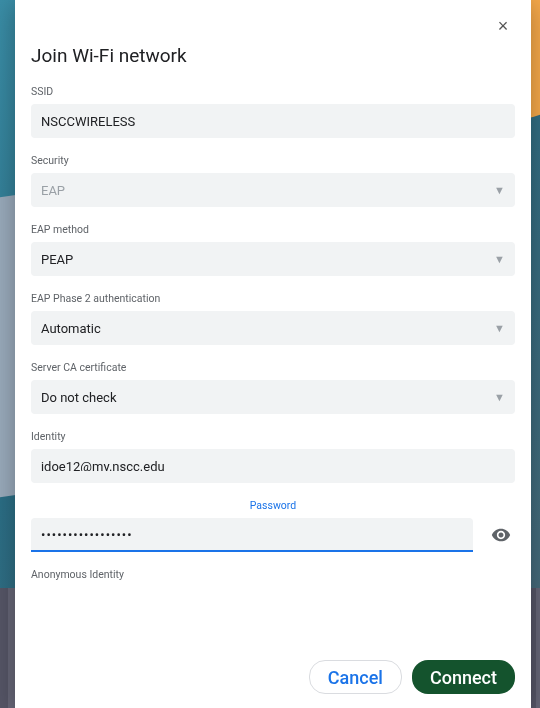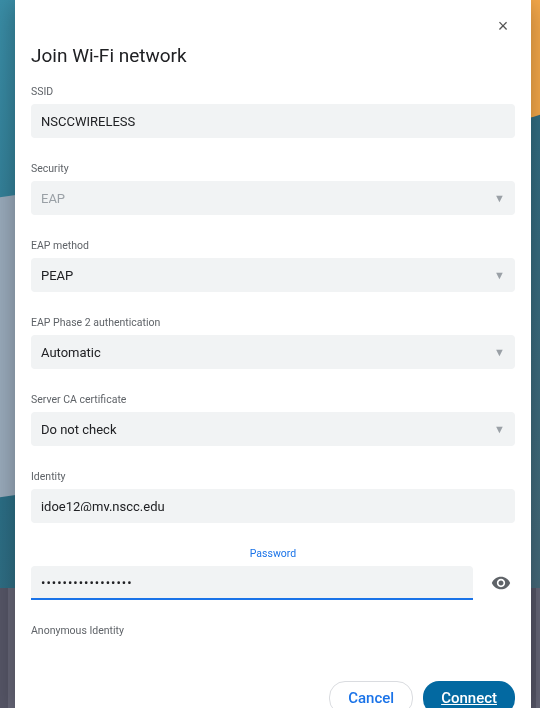--- a/index.html
+++ b/index.html
@@ -29,21 +29,21 @@
   width: 28px; height: 28px; display: flex; align-items: center; justify-content: center;
   cursor: pointer; color: #555; font-size: 18px;
   background: none; border: none;
 }
 .content { padding: 0 16px; flex: 1; }
 .title { font-size: 19px; color: #202124; margin: 24px 0 18px 0; font-weight: 400; }
 .label {
   font-size: 10.5px; color: #5f6368; margin-bottom: 6px; display: block;
 }
 .label.active { color: #1a73e8; text-align: center; }
-.field { margin-bottom: 24px; }
+.field { margin-bottom: 16px; }
 .input, .select {
   width: 100%; height: 34px; border: none; border-radius: 4px;
   background: #f1f3f4; padding: 12px 10px; font-size: 13px; color: #202124;
   outline: none; display: flex; align-items: center; justify-content: space-between;
 }
 .input.disabled, .select.disabled { color: #9aa0a6; }
 .input input {
   border: none; background: transparent; width: 100%; height: 100%;
   font-size: 13px; color: #202124; outline: none; font-family: inherit;
 }
@@ -63,28 +63,28 @@
 .eye-btn {
   width: 28px; height: 28px; border: none; background: none; cursor: pointer;
   display: flex; align-items: center; justify-content: center; color: #5f6368;
 }
 .eye-btn svg { width: 20px; height: 20px; fill: #5f6368; }
 .footer {
   padding: 28px 16px 0 16px;
   display: flex; justify-content: flex-end; gap: 10px;
 }
 .btn {
-  height: 34px; padding: 0 18px; border-radius: 16px; font-size: 15px;
+  height: 34px; padding: 0 18px; border-radius: 16px; font-size: 18px;
   cursor: pointer; font-family: inherit; font-weight: 500;
 }
 .btn-cancel {
   background: #fff; color: #1a73e8; border: 1px solid #dadce0;
 }
 .btn-primary {
-  background: #0369a1; color: #fff; border: none; text-decoration: underline;
+  background: #14532d; color: #fff; border: none;
 }
 .password-field { width: 426px; }
 </style>
 </head>
 <body>
 
 <div class="bg-deco circle"></div>
 <div class="bg-deco rect1"></div>
 <div class="bg-deco stripes"></div>
 <div class="bg-deco rect2"></div>

